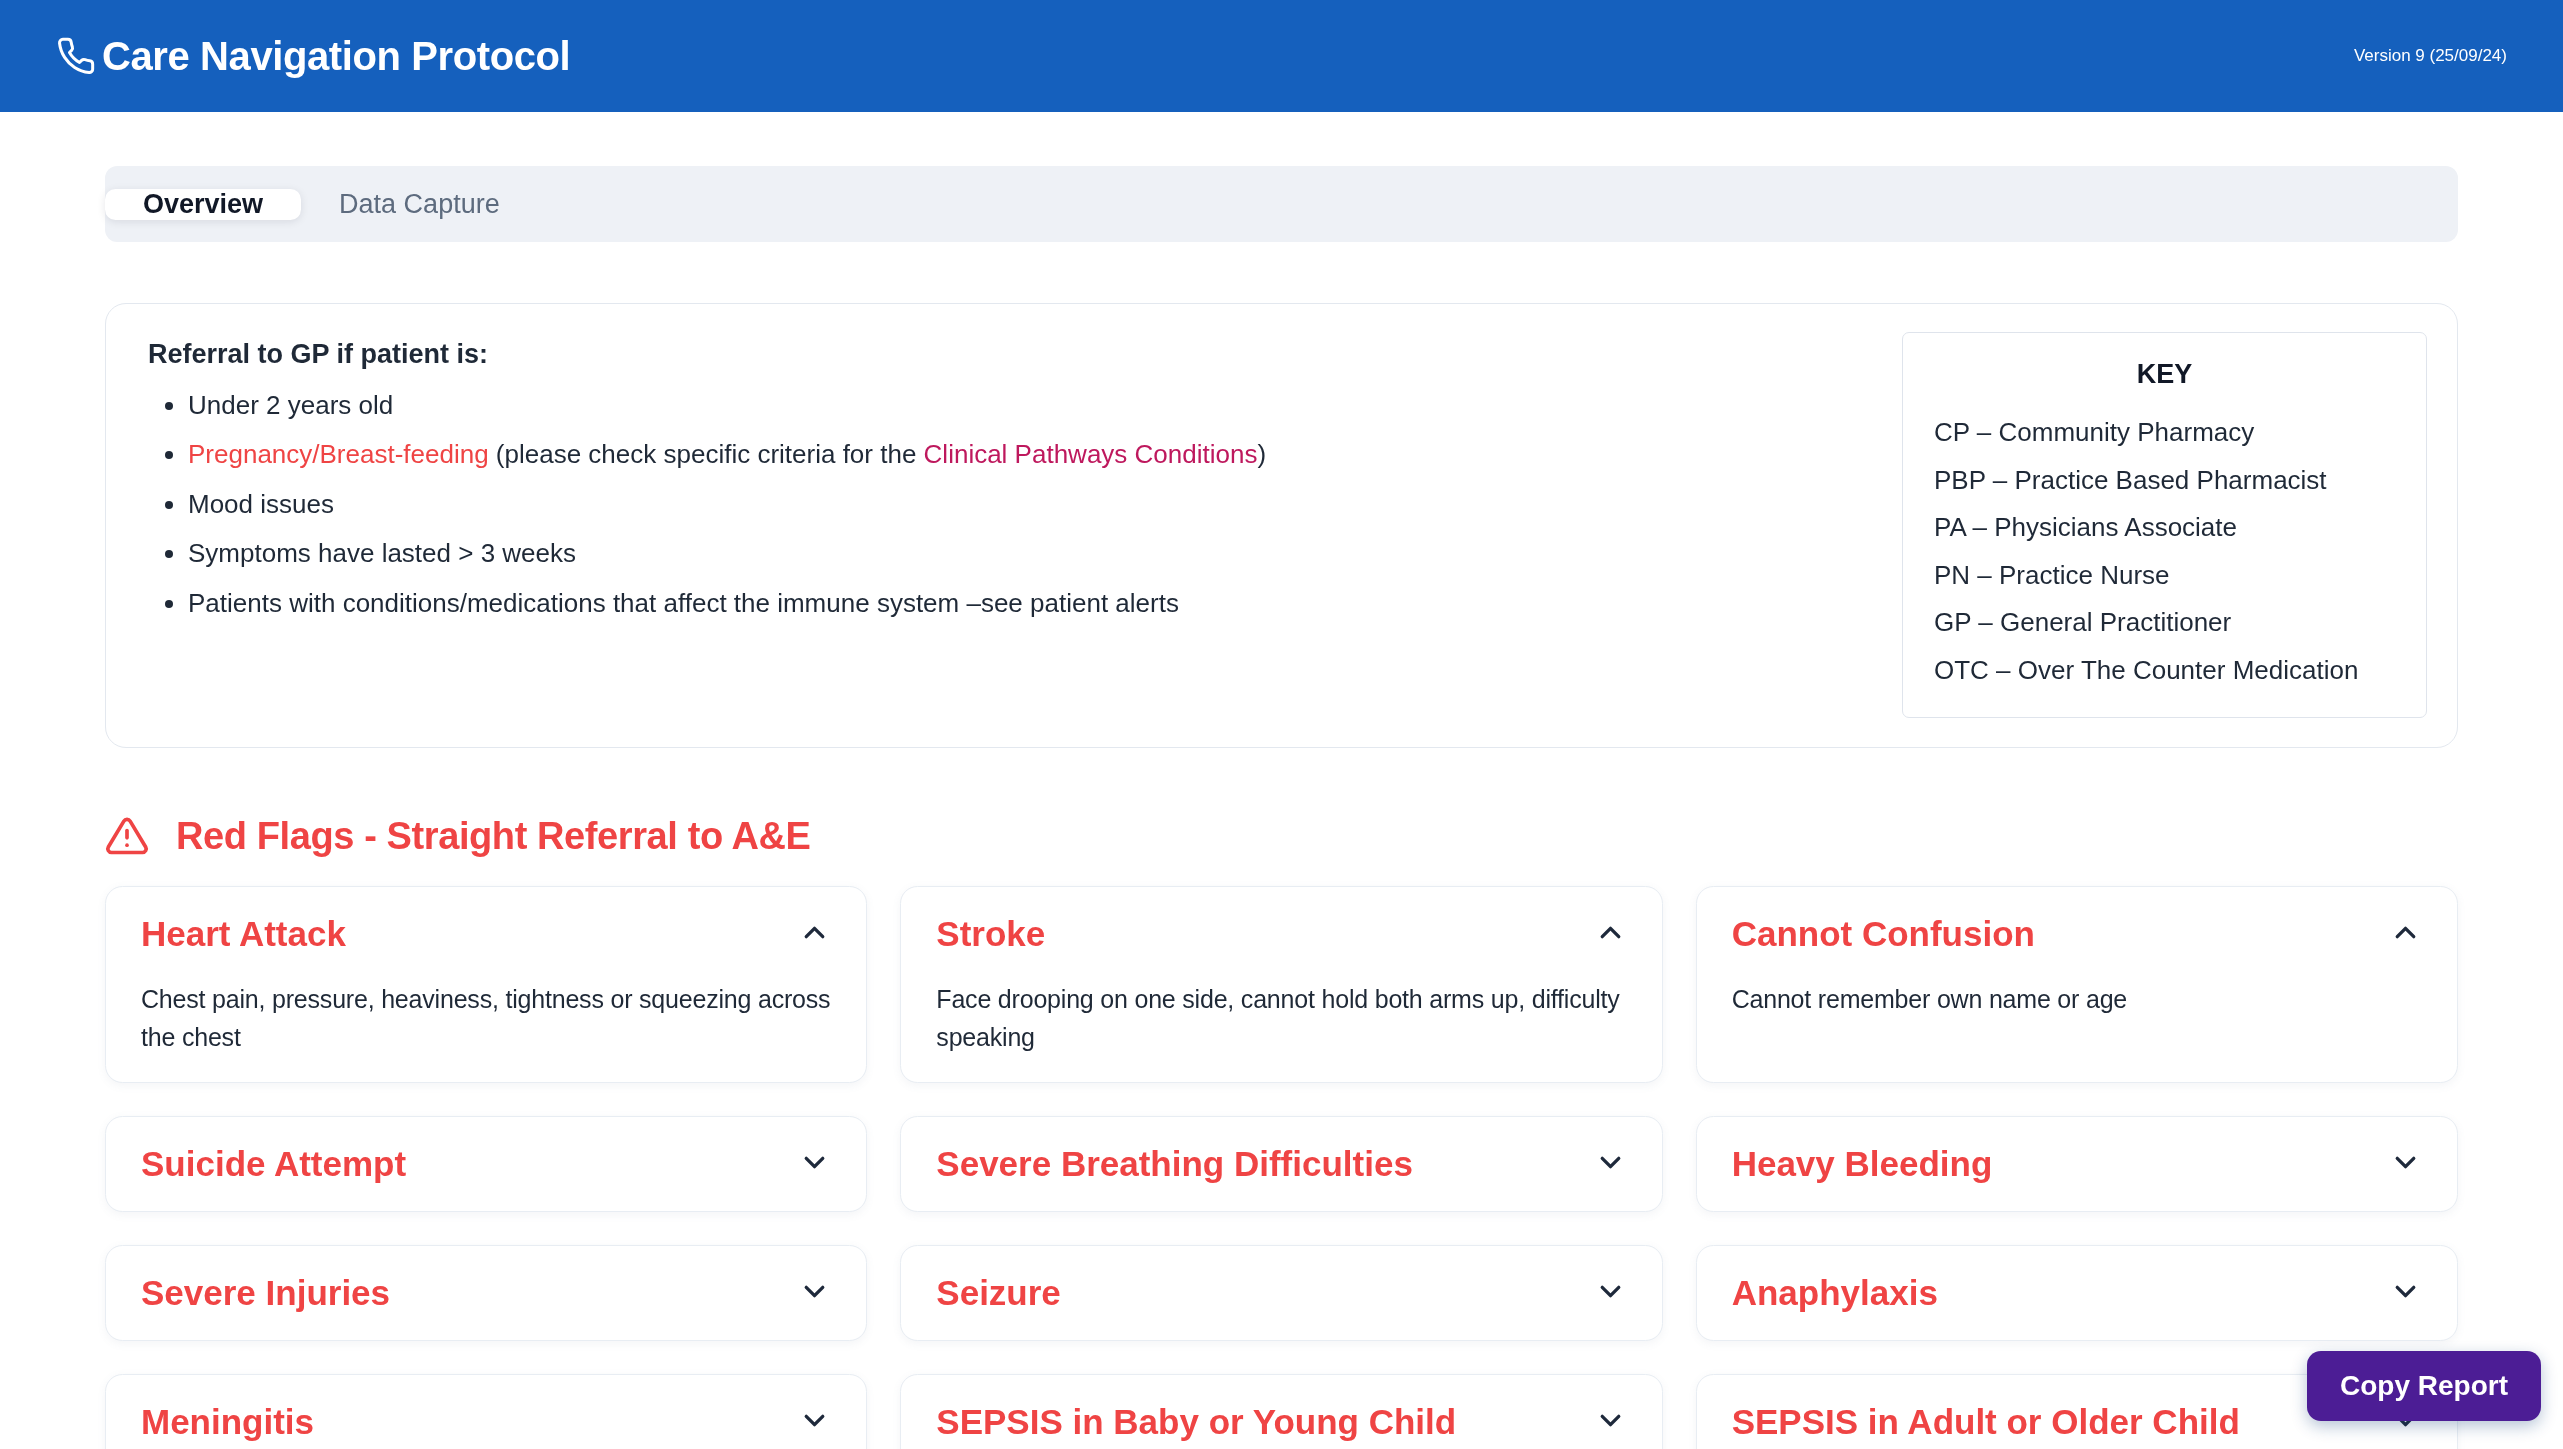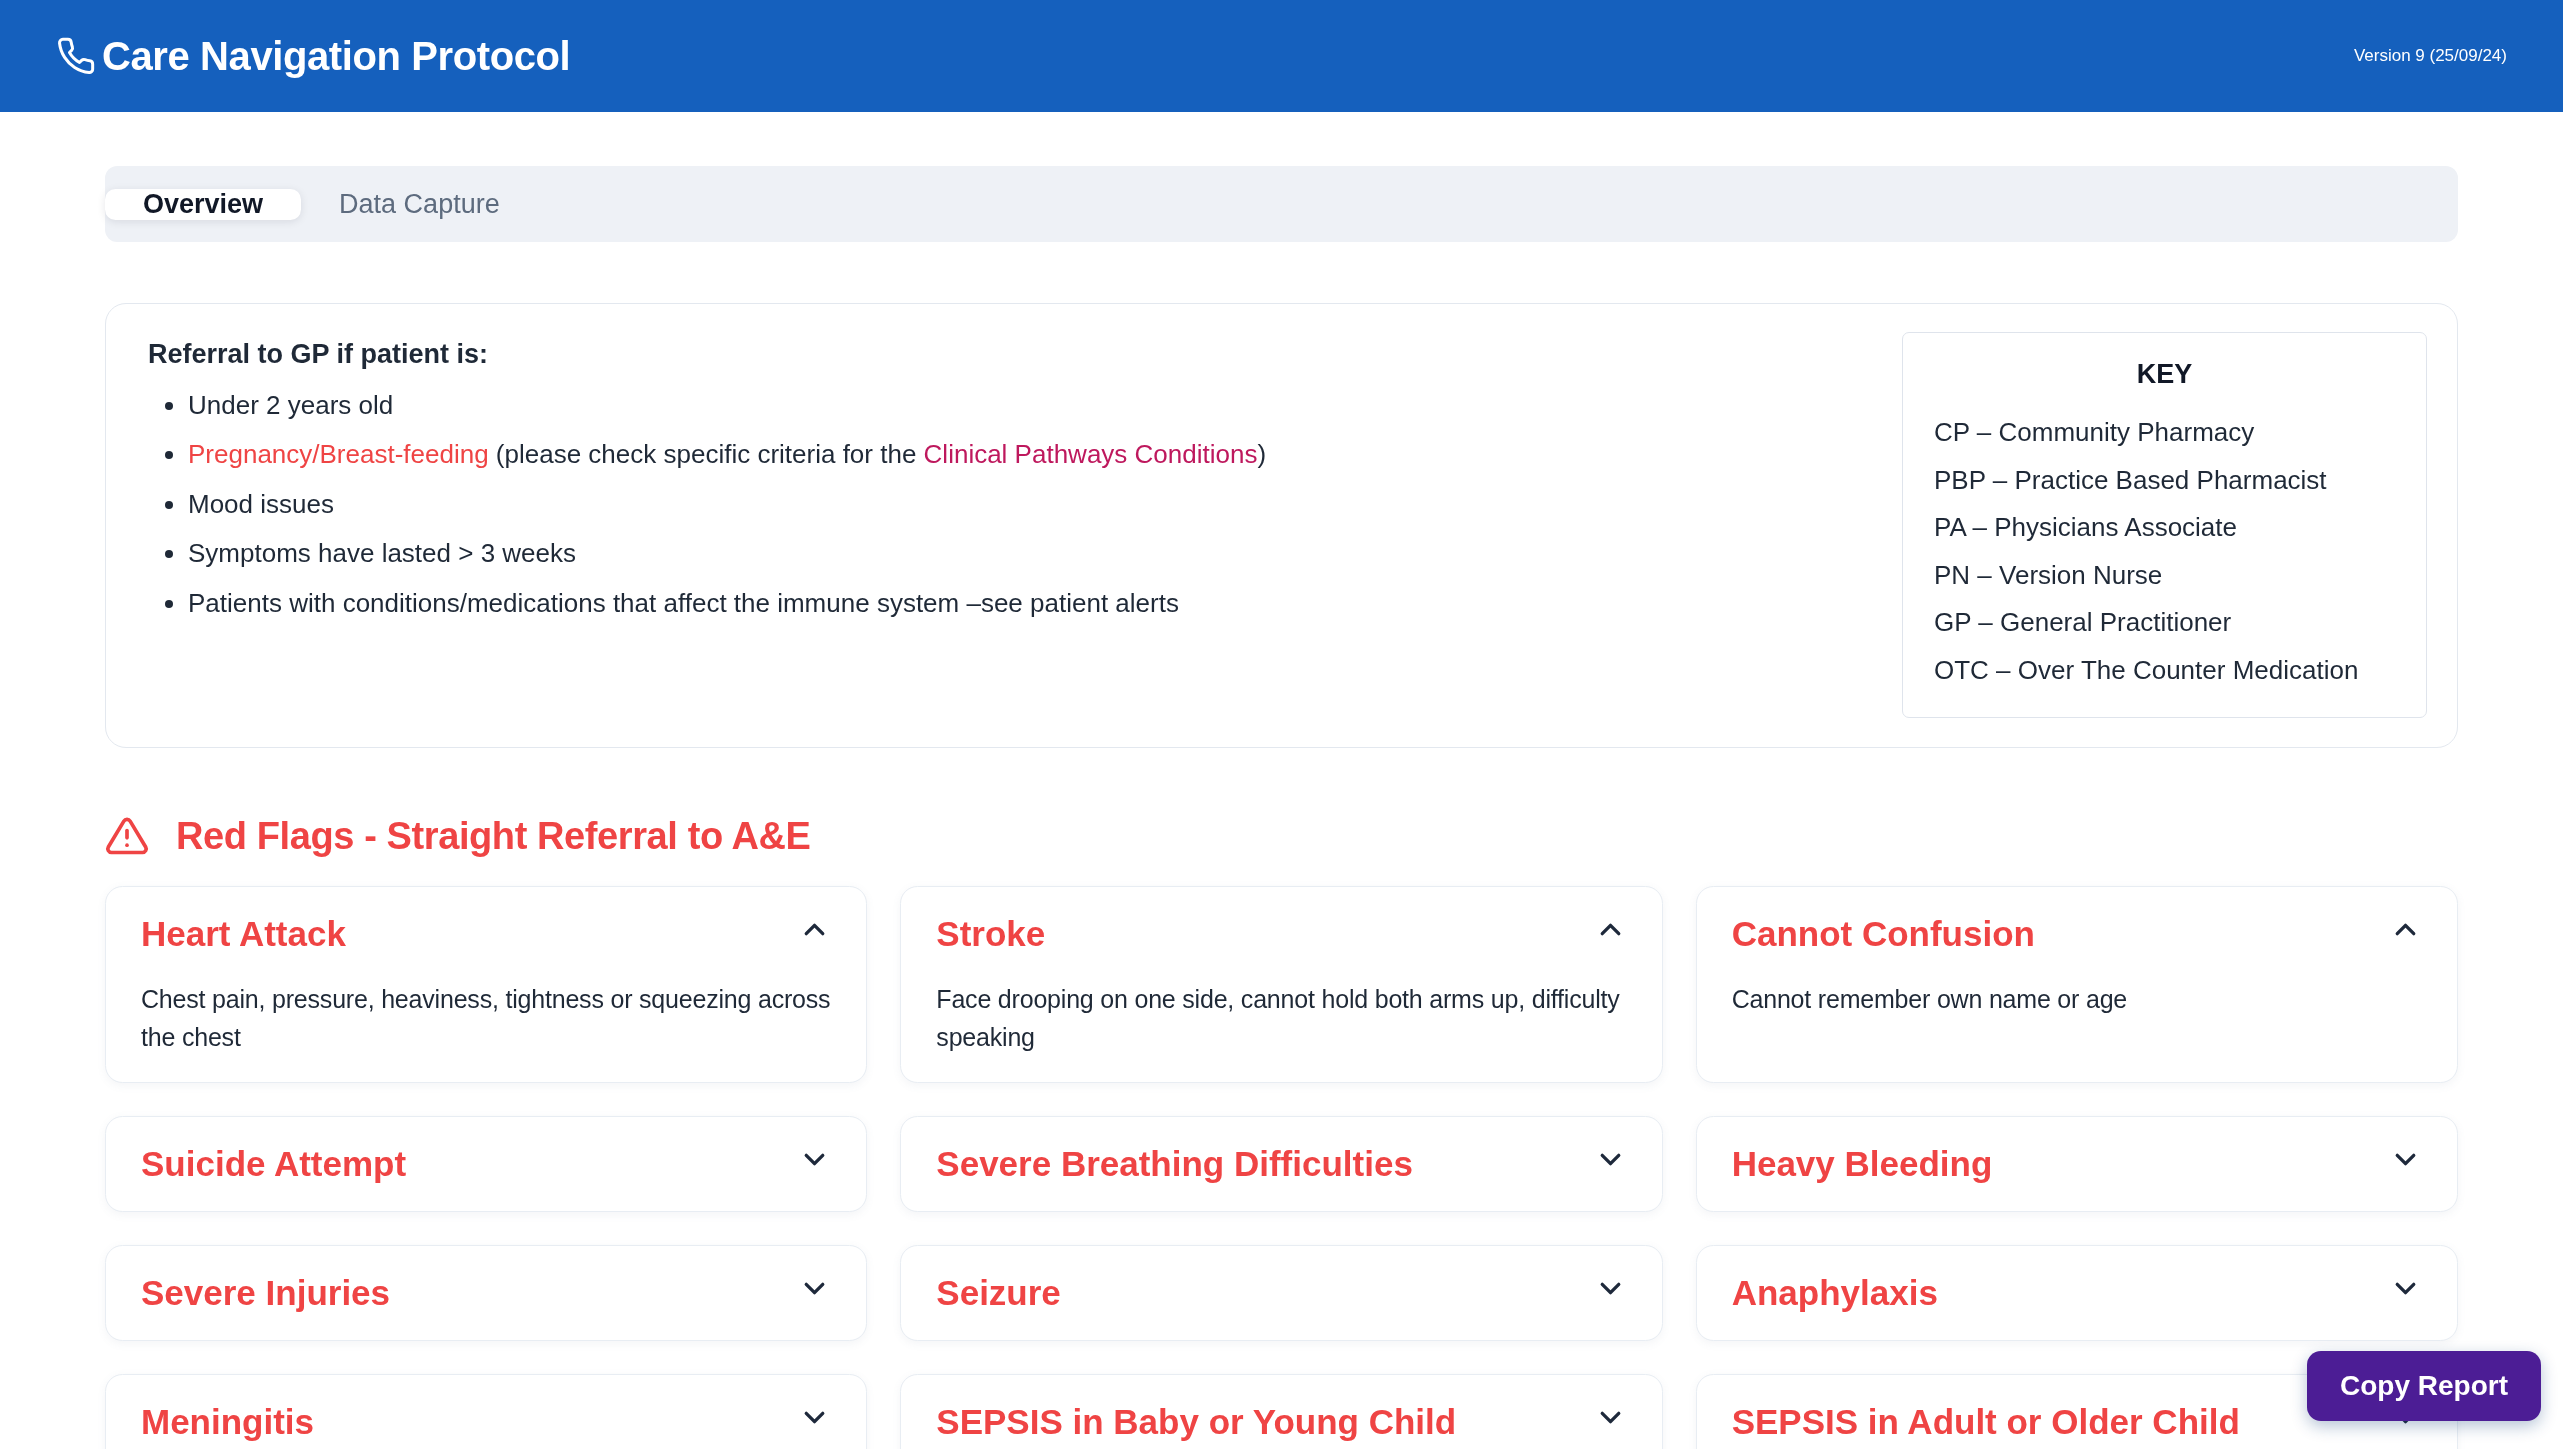--- a/index.html
+++ b/index.html
@@ -98,21 +98,21 @@
     gap: 33px;
     padding-bottom: 105px;
   }
   .card {
     background: #ffffff;
     border: 1.7px solid #e8edf3;
     border-radius: 17.5px;
     padding: 26px 35px;
     box-shadow: 0 2.6px 8.7px rgba(100,116,139,.07);
   }
-  .card-head { display: flex; justify-content: space-between; cursor: pointer; }
+  .card-head { display: flex; align-items: center; justify-content: space-between; cursor: pointer; }
   .card-title { font-size: 35px; font-weight: 700; color: #ef4444; line-height: 1.2; }
   .card-head svg { width: 33px; height: 33px; flex: none; }
   .card-body { margin-top: 26px; font-size: 25px; letter-spacing: -0.2px; line-height: 1.5; color: #1f2937; }
 
   
   .copy-btn {
     position: fixed;
     right: 22px;
     bottom: 28px;
     background: #4c1d95;
@@ -168,21 +168,21 @@
       <li>
         <span>Patients with conditions/medications that affect the immune system –see patient alerts</span>
       </li>
     </ul>
 
     <aside class="key-panel">
       <h3 class="key-title">KEY</h3>
       <div class="key-item">CP – Community Pharmacy</div>
       <div class="key-item">PBP – Practice Based Pharmacist</div>
       <div class="key-item">PA – Physicians Associate</div>
-      <div class="key-item">PN – Version Nurse</div>
+      <div class="key-item">PN – Practice Nurse</div>
       <div class="key-item">GP – General Practitioner</div>
       <div class="key-item">OTC – Over The Counter Medication</div>
     </aside>
   </section>
 
   <div class="section-heading">
     <span>
       <svg viewBox="0 0 24 24" fill="none" stroke="#ef4444" stroke-width="2" stroke-linecap="round" stroke-linejoin="round">
         <path d="M10.29 3.86 1.82 18a2 2 0 0 0 1.71 3h16.94a2 2 0 0 0 1.71-3L13.71 3.86a2 2 0 0 0-3.42 0z"></path>
         <line x1="12" y1="9" x2="12" y2="13"></line>

